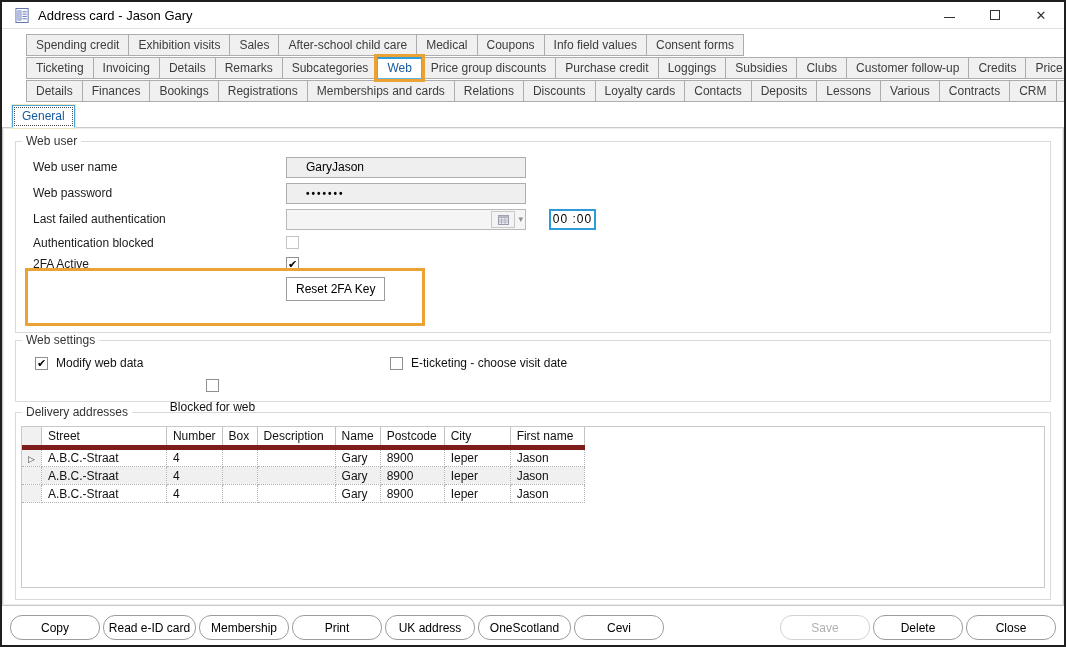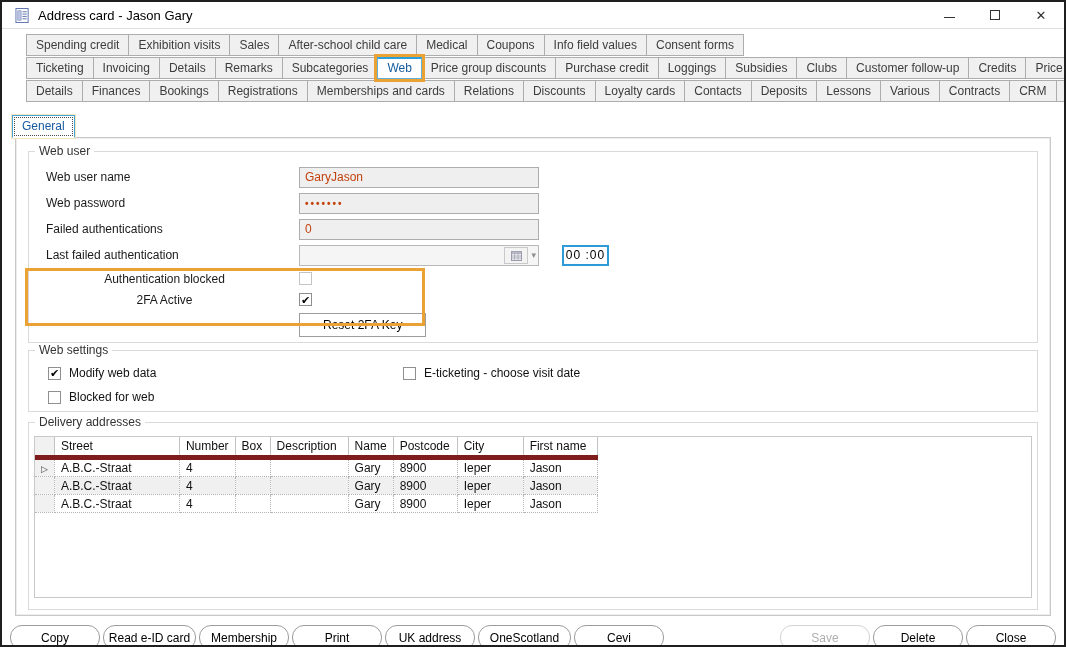--- a/index.html
+++ b/index.html
@@ -24,54 +24,54 @@
   .tab {
     height:22px; padding:3px 9px 0; background:#f0f0f0; border:1px solid #adadad;
     color:#3d3d3d; white-space:nowrap; margin-left:-1px; font-size:12px;
   }
   .tab:first-child { margin-left:16px; }
   .tab.selected {
     background:#fff; color:#15599e; border:1px solid #63b0dc;
     border-top:2px solid #2da0dc; padding-top:2px; position:relative; z-index:2;
   }
   .tab.highlighted { outline:3px solid #e9a233; z-index:3; }
-  .subtab-row { display:flex; padding-left:10px; height:23px; margin-top:12px; position:relative; z-index:2; }
+  .subtab-row { display:flex; padding-left:10px; height:23px; margin-top:2px; position:relative; z-index:2; }
   .subtab {
     background:#fff; color:#15599e; border:1px solid #4aa3d8; border-bottom:1px solid #fff;
     padding:3px 9px 0; height:23px; outline:1px dotted #4d4d4d; outline-offset:-3px;
     box-shadow:0 0 0 1px #f2e6bf;
   }
   
-  .panel { position:relative; margin:-1px 13px 0; height:479px; background:#fff;
+  .panel { position:relative; margin:-1px 0 0; height:479px; background:#fff;
     border:1px solid #c9c9c9; box-shadow:inset 0 0 0 1px #ededed; }
   .groupbox { position:relative; border:1px solid #dadada; margin:0 12px; }
   .gb-label { position:absolute; top:-8px; left:6px; background:#fff; padding:0 4px;
     color:#333; font-size:12px; }
   
   #gb-webuser { margin-top:13px; height:192px; padding:12px 0 0 17px; }
   .form-row { display:flex; align-items:center; height:26px;gap:16px; }
-  .form-row.cb { height:21px;text-align:center; }
+  .form-row.cb { height:21px; }
   .form-label { width:237px; color:#1a1a1a; }
   .text-field { width:240px; height:21px; background:#efefef; border:1px solid #adadad;
-    font-family:"Liberation Sans",sans-serif; font-size:12px; padding:2px 5px; color:#c2410c; }
+    font-family:"Liberation Sans",sans-serif; font-size:12px; padding:2px 19px; color:#000000; }
   .text-field.pwd { font-weight:bold; letter-spacing:2px; font-size:10px; }
   .dt-combo { width:240px; height:21px; background:#f5f5f5; border:1px solid #b9b9b9;
     display:flex; align-items:center; justify-content:flex-end; padding-right:2px; }
   .cal-btn { width:24px; height:17px; border:1px solid #c9c9c9; background:#f3f3f3;
     display:flex; align-items:center; justify-content:center; }
   .dd-arrow { color:#8e8e8e; font-size:9px; margin-left:3px; }
   .time-field { width:47px; height:21px; border:2px solid #2d9bd8; background:#fff; margin-left:7px;
     display:flex; align-items:center; justify-content:center; letter-spacing:1px; color:#000; }
   .checkbox { width:13px; height:13px; border:1px solid #8f8f8f; background:#fff;
     display:inline-flex; align-items:center; justify-content:center;
     font-size:11px; line-height:10px; color:#000; flex:0 0 auto; }
   .checkbox.dim { border-color:#c4c4c4; }
   .btn { background:#fff; border:1px solid #9c9c9c; font-family:"Liberation Sans",sans-serif;
     font-size:12px; color:#000; }
-  .reset-btn { height:24px; padding:0 23px; margin-top:4px; }
+  .reset-btn { height:24px; padding:0 9px; margin-top:4px; }
   .highlight-box { position:absolute; left:23px; top:266px; width:400px; height:58px;
     border:3px solid #e9a233; z-index:5; pointer-events:none; }
   
   #gb-websettings { margin-top:7px; height:62px; }
   .ws-grid { display:grid; grid-template-columns:355px auto; row-gap:8px; padding:14px 0 0 19px; }
   .cb-item { display:flex; align-items:center; gap:8px; height:16px; }
   
   #gb-delivery { margin-top:10px; height:188px; }
   .grid-wrap { margin:13px 5px 5px; height:162px; background:#fff; border:1px solid #c9c9c9; overflow:hidden; }
   table.grid { border-collapse:collapse; table-layout:fixed; font-size:12px; }
@@ -171,24 +171,20 @@
       <div class="form-row">
         <span class="form-label">Web user name</span>
         <input class="text-field" value="GaryJason" style="">
       </div>
 
       <div class="form-row">
         <span class="form-label">Web password</span>
         <input class="text-field pwd" value="•••••••" style="">
       </div>
 
-      <div class="form-row">
-        <span class="form-label">Failed authentications</span>
-        <input class="text-field" value="0" style="">
-      </div>
 
       <div class="form-row">
         <span class="form-label">Last failed authentication</span>
         <div class="dt-combo">
           <span class="cal-btn">
             <svg width="11" height="11" viewBox="0 0 11 11">
               <rect x="0.5" y="1.5" width="10" height="9" fill="#e9e9ef" stroke="#9a9aa8"></rect>
               <rect x="0.5" y="1.5" width="10" height="2.2" fill="#b9b9c9" stroke="#9a9aa8" stroke-width="0.5"></rect>
               <line x1="3.5" y1="4" x2="3.5" y2="10" stroke="#9a9aa8" stroke-width="0.6"></line>
               <line x1="7" y1="4" x2="7" y2="10" stroke="#9a9aa8" stroke-width="0.6"></line>
@@ -221,21 +217,21 @@
       <span class="gb-label">Web settings</span>
       <div class="ws-grid" id="ws-grid">
           <div class="cb-item" style="grid-area: 1 / 1;">
             <span class="checkbox">✔</span>
             <span>Modify web data</span>
           </div>
           <div class="cb-item" style="grid-area: 1 / 2;">
             <span class="checkbox"></span>
             <span>E-ticketing - choose visit date</span>
           </div>
-          <div class="cb-item" style="grid-area: 2 / 1;">
+          <div class="cb-item" style="grid-area: 2 / 1; flex-direction: column;">
             <span class="checkbox"></span>
             <span>Blocked for web</span>
           </div>
         </div>
     </div>
 
     <div class="groupbox" id="gb-delivery">
       <span class="gb-label">Delivery addresses</span>
       <div class="grid-wrap">
         <table class="grid" id="delivery-table">

